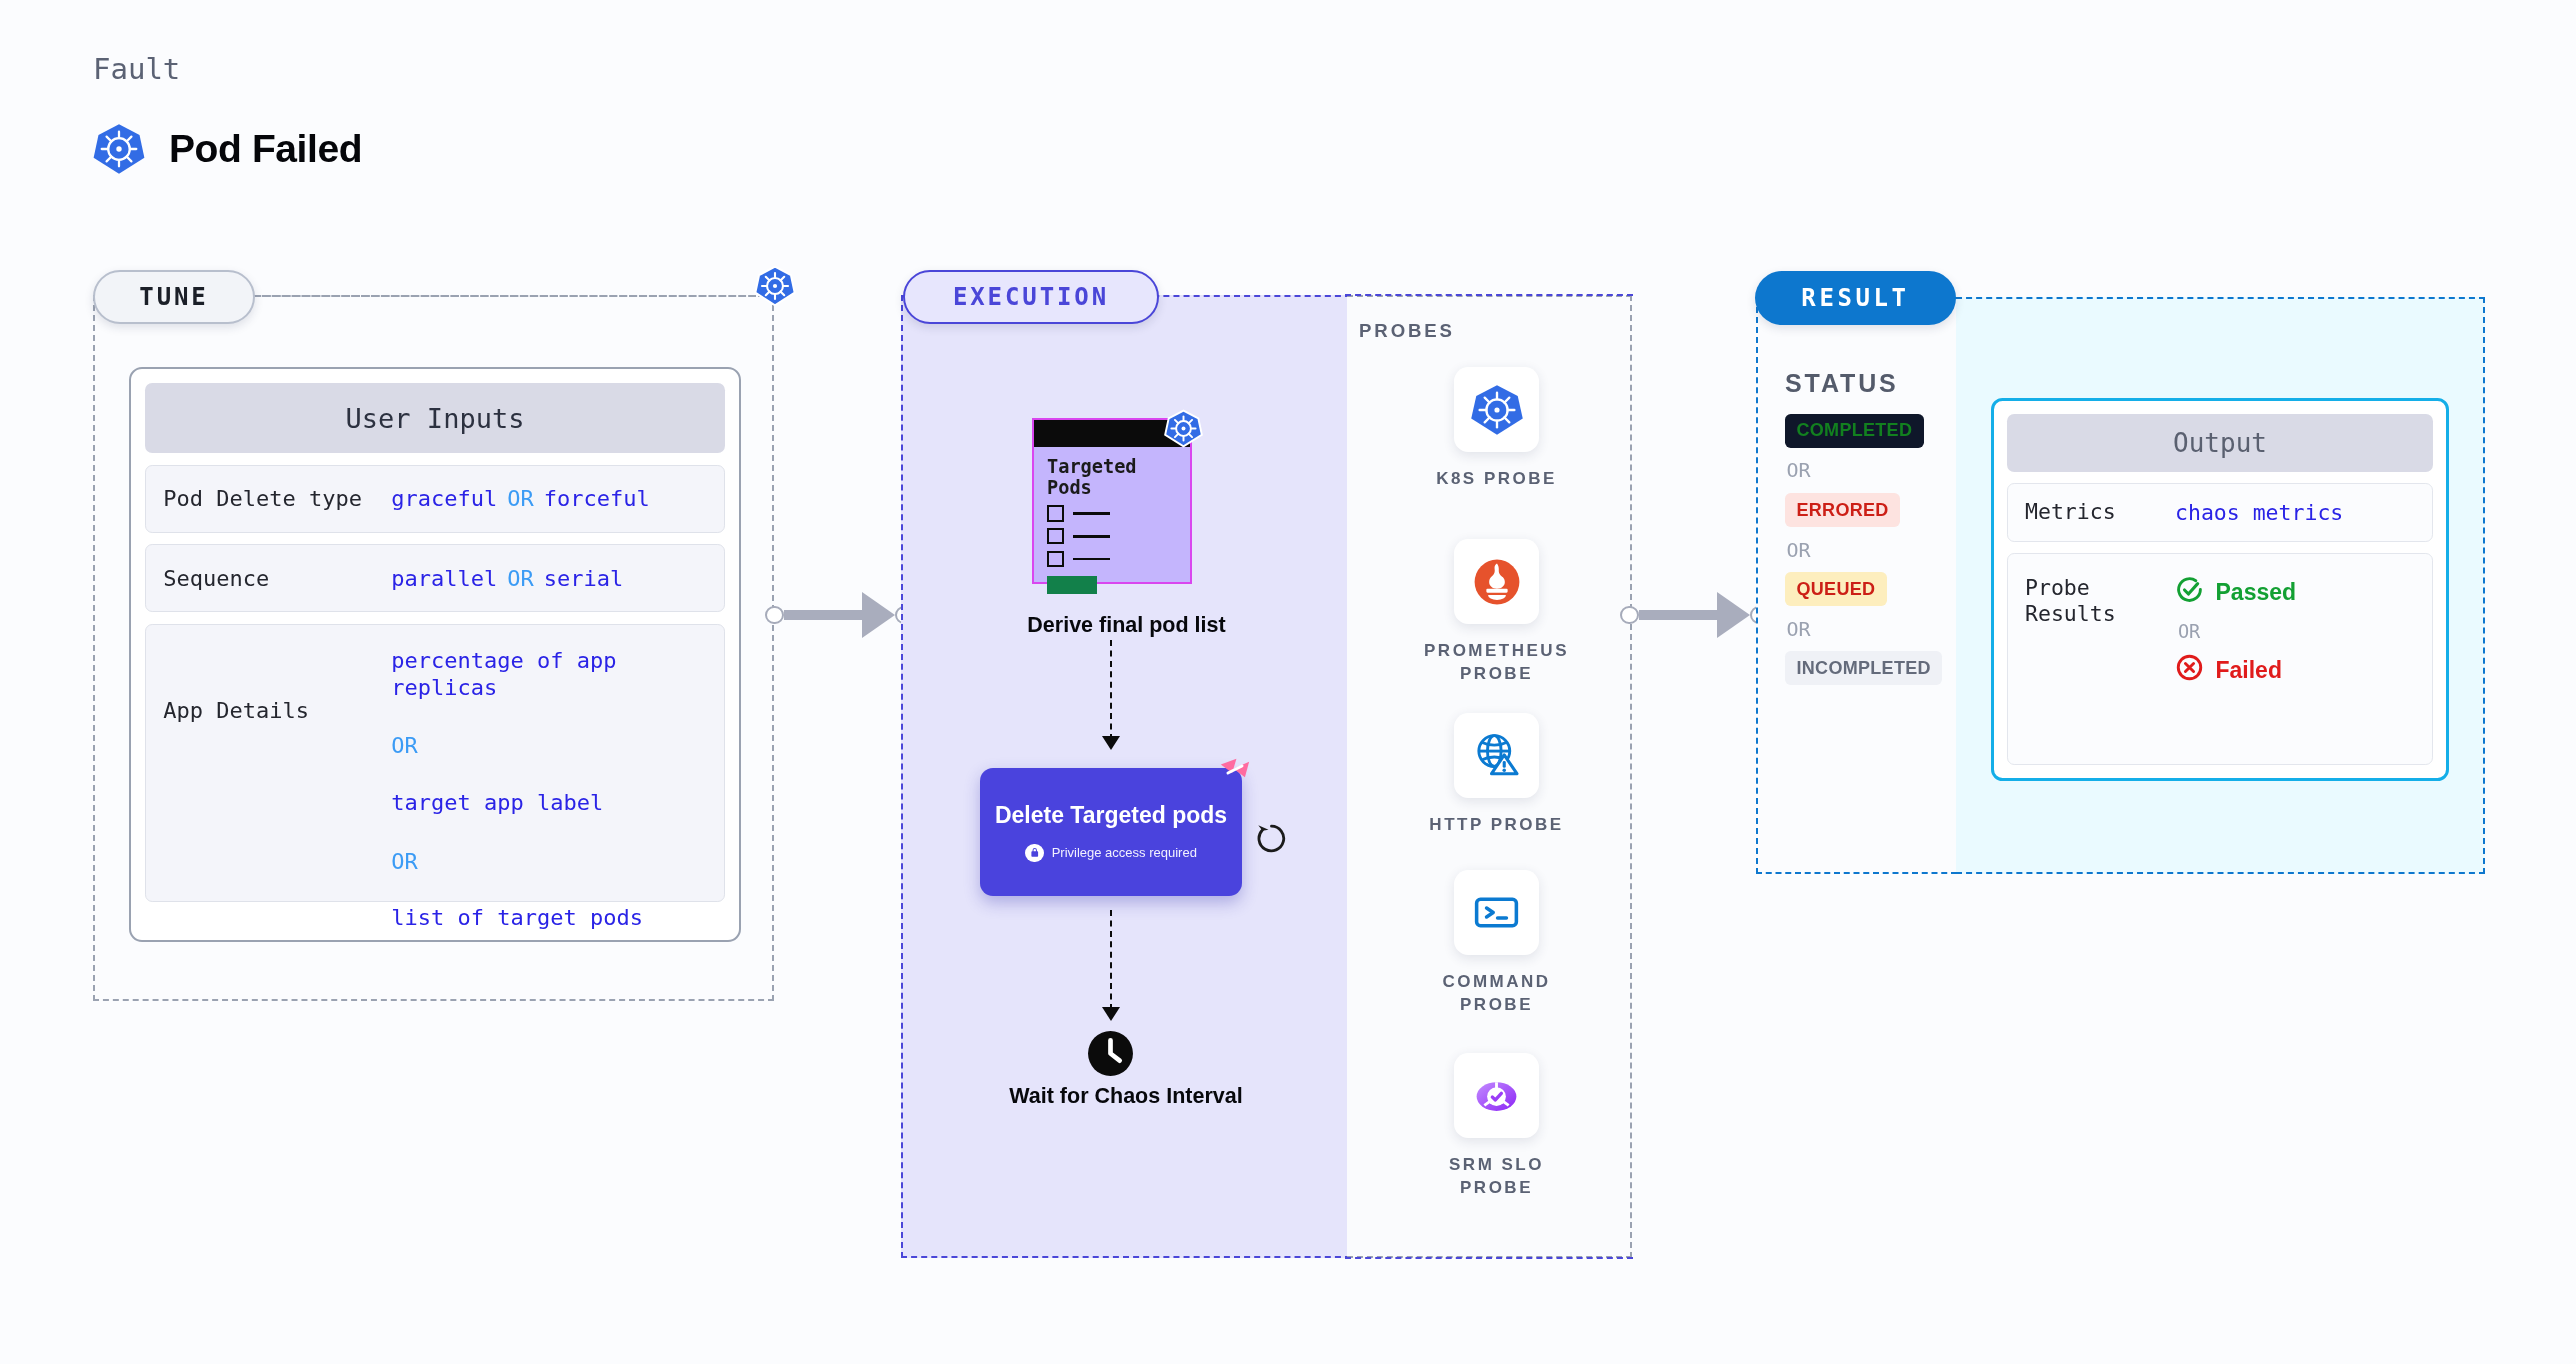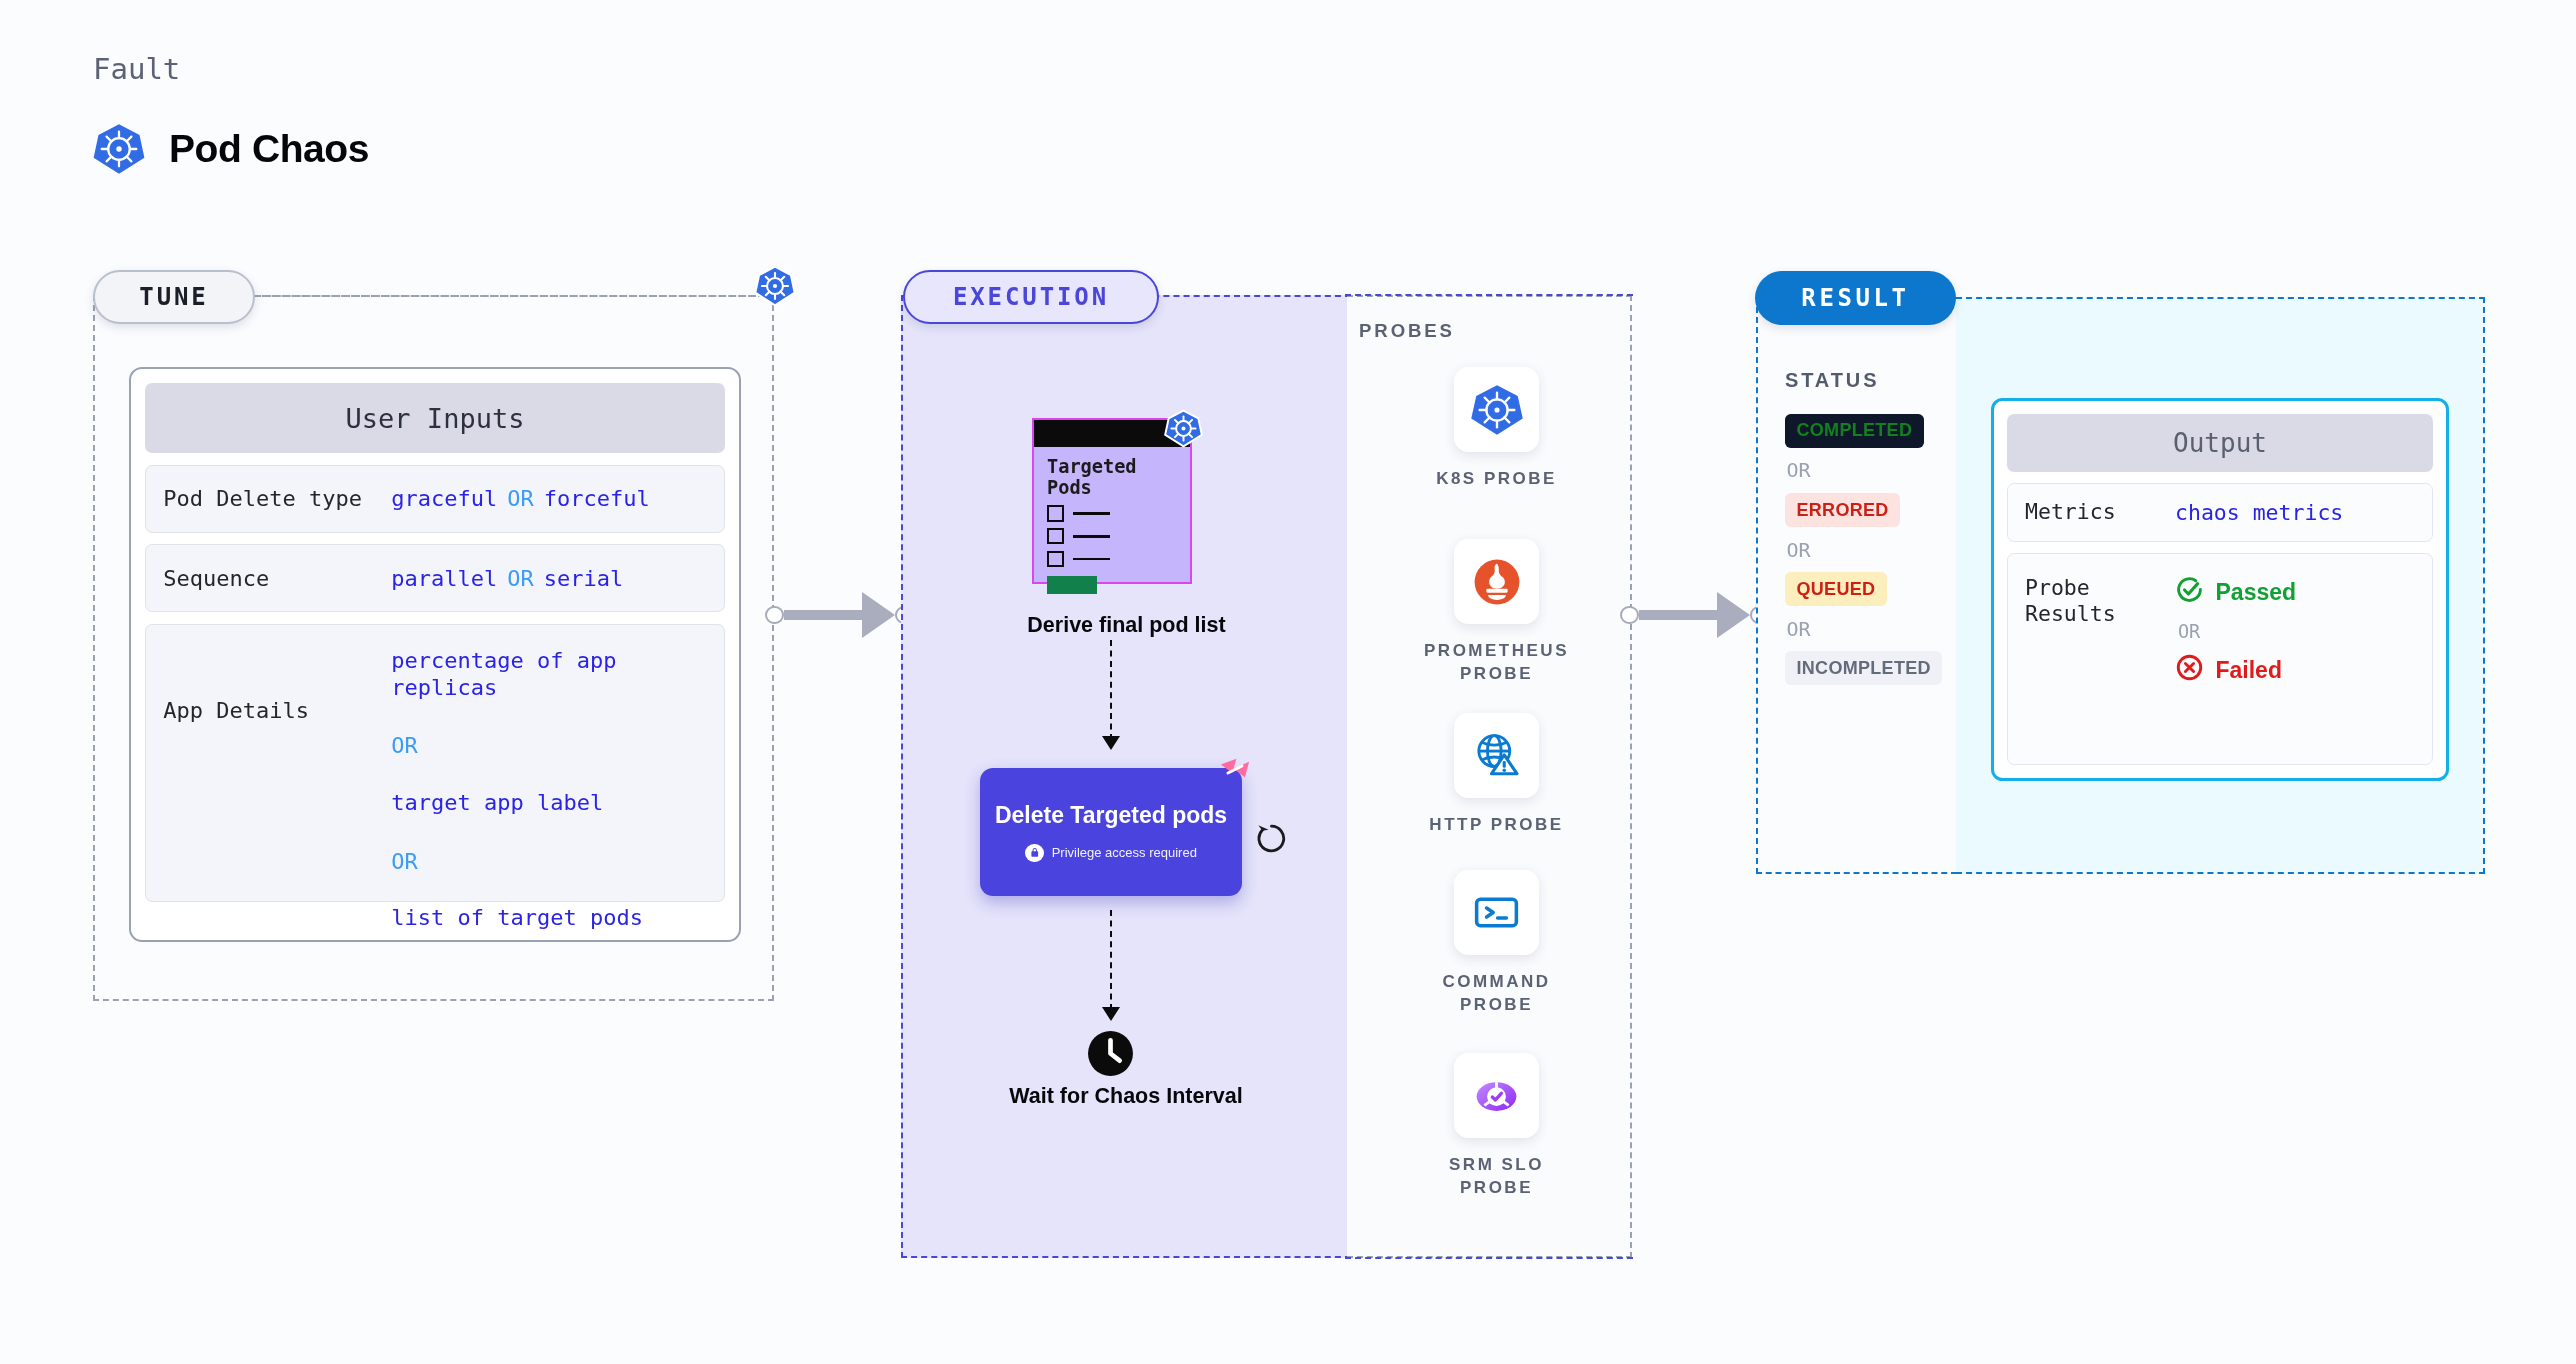--- a/index.html
+++ b/index.html
@@ -231,21 +231,21 @@
   }
   .probe-1 { left: 1414px; top: 367px; }
   .probe-2 { left: 1414px; top: 539px; }
   .probe-3 { left: 1414px; top: 713px; }
   .probe-4 { left: 1414px; top: 870px; }
   .probe-5 { left: 1414px; top: 1053px; }
 
   
   .status-title {
     position: absolute; left: 1785px; top: 369px;
-    font-size: 20px; font-weight: 700; letter-spacing: 2.9px; color: #545b6b;
+    font-size: 25px; font-weight: 700; letter-spacing: 2.9px; color: #545b6b;
   }
   .status-stack { position: absolute; left: 1785px; top: 414px; width: 165px; }
   .badge {
     display: inline-flex; align-items: center; justify-content: center;
     border-radius: 5.7px; padding: 6.4px 11.5px;
     font-size: 18px; font-weight: 700; letter-spacing: 0.3px;
   }
   .b-completed { background: #0f172a; color: #12801f; }
   .b-errored   { background: #fde3e0; color: #cc1f16; }
   .b-queued    { background: #fdeebe; color: #cc1f16; }
@@ -296,21 +296,21 @@
           <line x1="18" y1="50" x2="30" y2="50"></line>
           <line x1="70" y1="50" x2="82" y2="50"></line>
           <line x1="27" y1="27" x2="36" y2="36"></line>
           <line x1="64" y1="64" x2="73" y2="73"></line>
           <line x1="73" y1="27" x2="64" y2="36"></line>
           <line x1="36" y1="64" x2="27" y2="73"></line>
         </g>
         <circle cx="50" cy="50" r="5" fill="#ffffff"></circle>
       </svg>
     </span>
-    <span class="fault-title">Pod Chaos</span>
+    <span class="fault-title">Pod Failed</span>
   </div>
 
   <div class="zone zone-tune"></div>
   <div class="tune-dash"></div>
   <div class="pill pill-tune">TUNE</div>
   <span class="k8s-tune">
     <svg viewBox="0 0 100 100" width="42" height="42">
       <polygon points="50,4 88,24 97,66 50,96 3,66 12,24" fill="#326ce5" stroke="#ffffff" stroke-width="5"></polygon>
       <g fill="none" stroke="#ffffff" stroke-width="5" stroke-linecap="round">
         <circle cx="50" cy="50" r="19"></circle>

